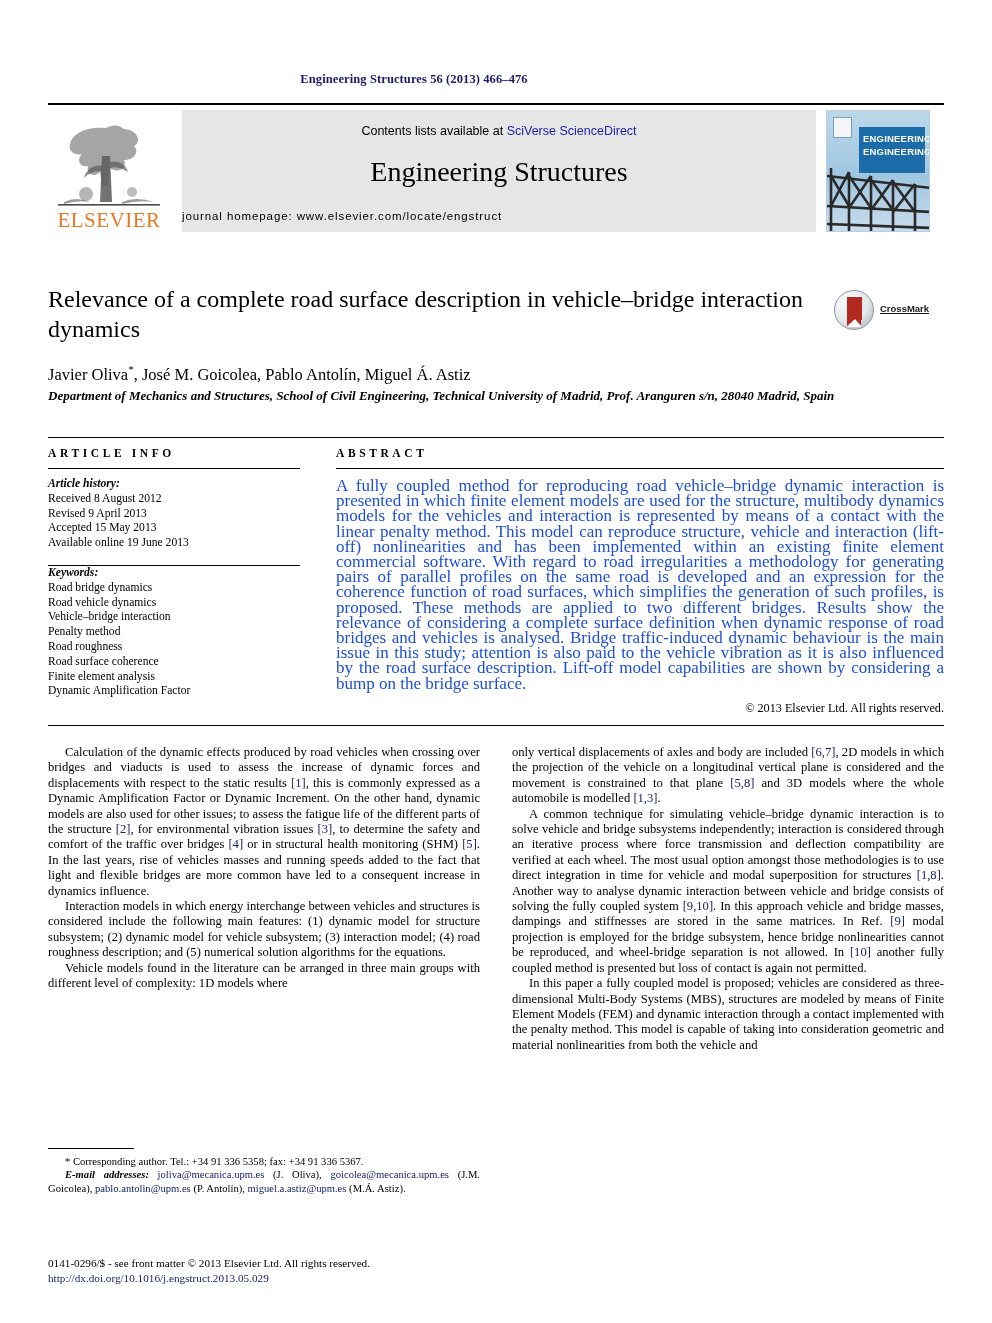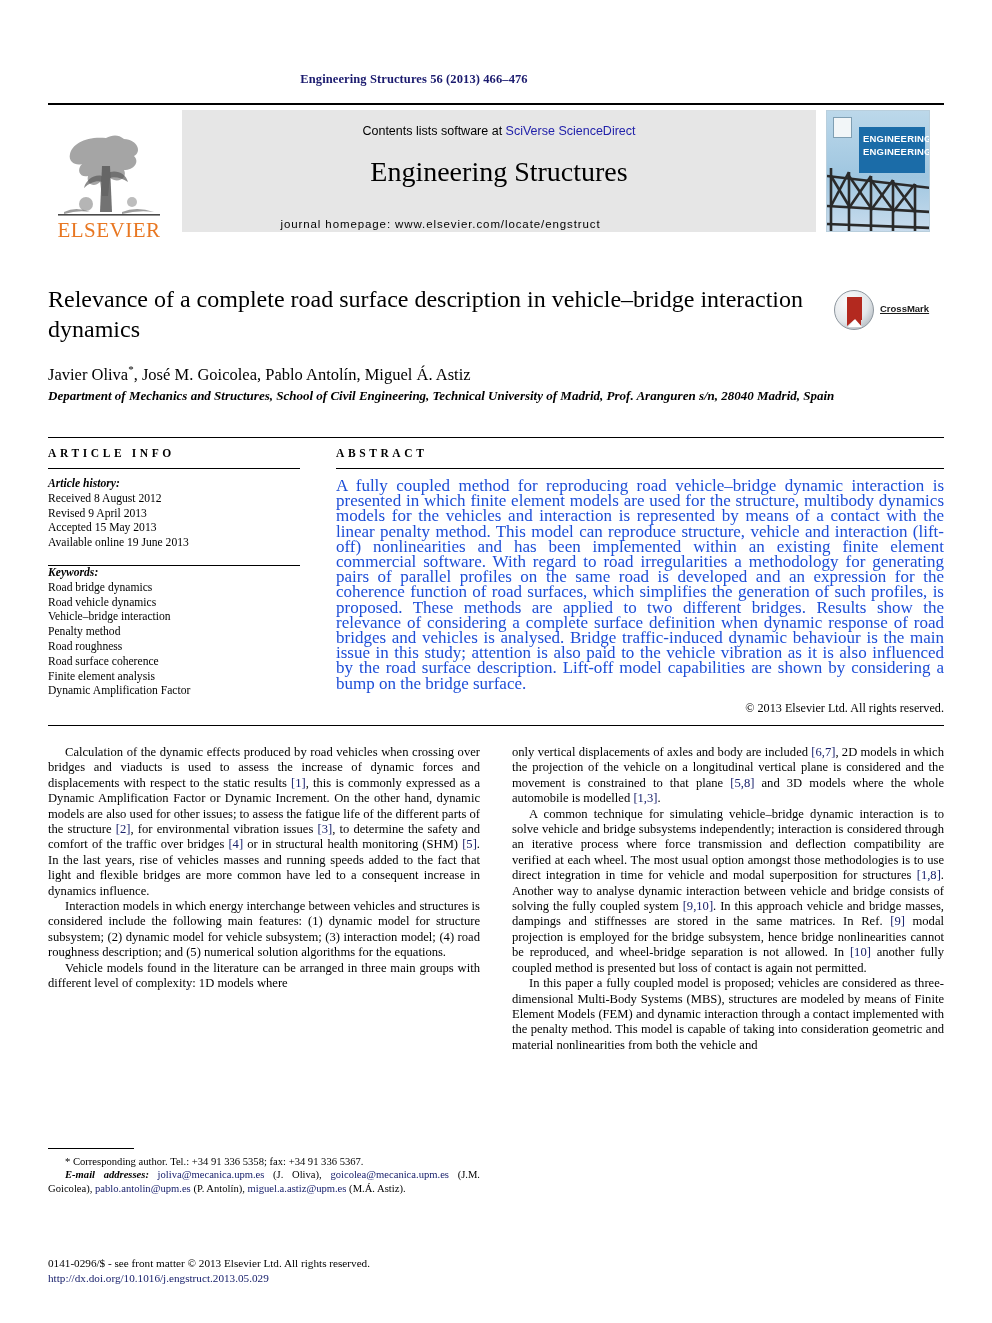--- a/index.html
+++ b/index.html
@@ -44,21 +44,21 @@
     height: 128px;
   }
   .banner-inner {
     position: absolute;
     left: 0; top: 3px;
     width: 896px;
     height: 125px;
   }
   .elsevier-logo {
     position: absolute;
-    left: 0; top: 14px;
+    left: 0; top: 4px;
     width: 122px;
     height: 122px;
   }
   .elsevier-tree {
     position: absolute;
     left: 8px; top: 4px;
     width: 106px;
     height: 92px;
   }
   .elsevier-word {
@@ -94,23 +94,22 @@
     position: absolute;
     left: 0; top: 46px;
     width: 634px;
     text-align: center;
     font-family: "Liberation Serif", serif;
     font-size: 28px;
     color: #000;
   }
   .homepage-line {
     position: absolute;
-    left: 0; top: 108px;
+    left: 0; top: 100px;
     width: 517px;
-    text-align: center;
     font-family: "Liberation Sans", sans-serif;
     font-size: 11.5px;
     letter-spacing: 0.9px;
     color: #000;
   }
   .cover-thumb {
     position: absolute;
     left: 778px; top: 2px;
     width: 104px;
     height: 122px;
@@ -362,21 +361,21 @@
             <circle cx="30" cy="78" r="7" opacity="0.45"></circle>
             <circle cx="76" cy="76" r="5" opacity="0.4"></circle>
           </g>
           <rect x="2" y="88" width="102" height="1.6" fill="#4a4a4a"></rect>
         </svg>
         <div class="elsevier-word">ELSEVIER</div>
       </div>
 
       <div class="banner-grey">
         <div class="contents-line">
-          <span>Contents lists software at </span><span class="sd">SciVerse ScienceDirect</span>
+          <span>Contents lists available at </span><span class="sd">SciVerse ScienceDirect</span>
         </div>
         <div class="journal-title">Engineering Structures</div>
         <div class="homepage-line">journal homepage: www.elsevier.com/locate/engstruct</div>
       </div>
 
       <div class="cover-thumb">
         <div class="cover-badge"></div>
         <div class="cover-plate">
           <div>ENGINEERING</div>
           <div>ENGINEERING</div>

